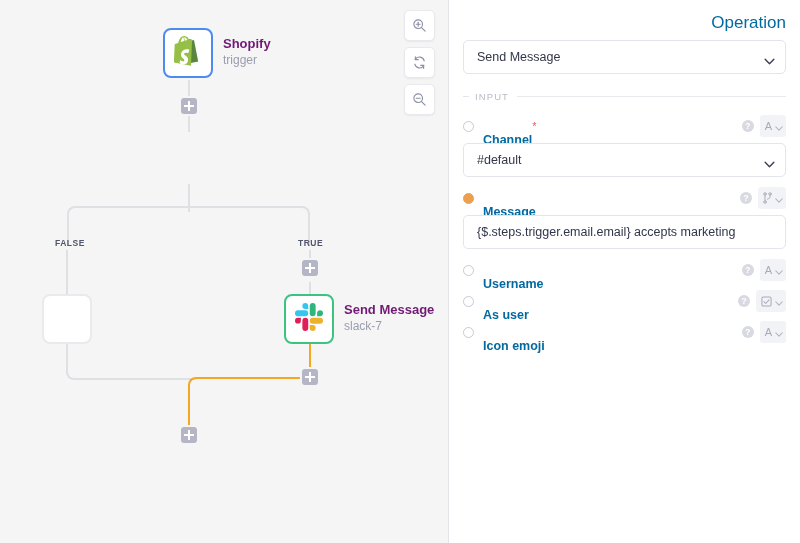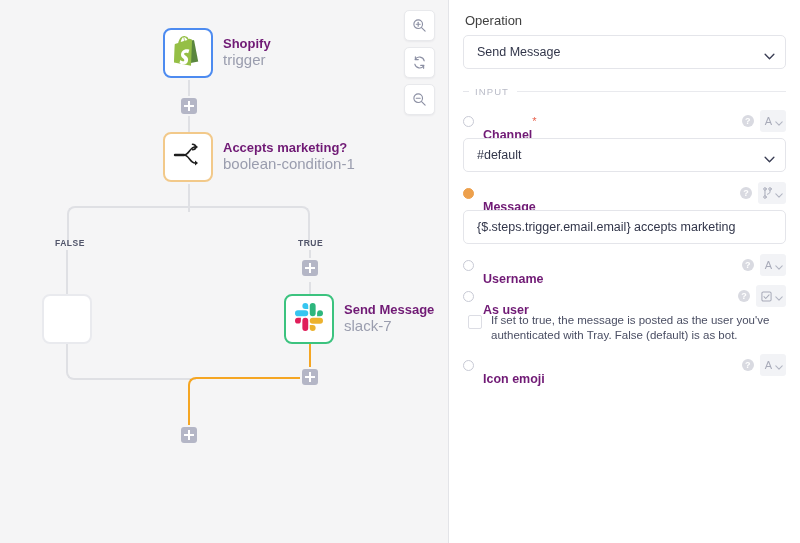--- a/index.html
+++ b/index.html
@@ -97,41 +97,41 @@
   .node-labels {
     position: absolute;
     left: 60px; top: 7px;
     white-space: nowrap;
   }
   .node-title {
     font-size: 13px; font-weight: bold; color: #701a75;
     line-height: 17px;
   }
   .node-sub {
-    font-size: 15px; color: #9a9dae; line-height: 16px;
+    font-size: 12px; color: #9a9dae; line-height: 16px;
   }
 
   .branch-label {
     position: absolute;
     font-size: 8.5px; font-weight: bold; color: #52566b;
     letter-spacing: .5px;
     z-index: 6;
   }
 
   
   .panel {
     position: relative;
     width: 351px; height: 543px;
     background: #ffffff;
     flex: 0 0 351px;
     padding: 13px 14px 0 14px;
     overflow: hidden;
   }
   .panel-label {
-    font-size: 13px; color: #404040; margin: 0 0 7px 2px;
+    font-size: 17px; color: #0369a1; margin: 0 0 7px 2px; text-align: right;
   }
   .select-box, .text-box {
     position: relative;
     height: 34px;
     border: 1px solid #e4e5ea;
     border-radius: 5px;
     background: #ffffff;
     display: flex; align-items: center;
     padding: 0 34px 0 13px;
     font-size: 12.5px; color: #32364a;
@@ -169,21 +169,21 @@
   .radio {
     width: 11px; height: 11px; border-radius: 50%;
     border: 1.5px solid #c8cad5; background: transparent;
     margin-right: 9px; flex: 0 0 11px;
     cursor: pointer;
   }
   .radio.filled {
     background: #eda04c; border-color: #eda04c;
   }
   .field-name {
-    font-size: 12.5px; font-weight: bold; color: #701a75; margin-top: 28px;
+    font-size: 12.5px; font-weight: bold; color: #0369a1; margin-top: 28px;
   }
   .req-star { color: #e8604c; font-size: 11px; vertical-align: super; }
   .field-head-right {
     margin-left: auto; display: flex; align-items: center; gap: 6px;
   }
   .help-icon {
     width: 12px; height: 12px; border-radius: 50%;
     background: #d9dae1; color: #ffffff;
     font-size: 9px; line-height: 12px; text-align: center;
     font-weight: bold; cursor: pointer;
@@ -264,40 +264,20 @@
             <path d="M15.3 13.9l-1.1 3.3s-1-.5-2.2-.5c-1.8 0-1.9 1.1-1.9 1.4 0 1.5 4 2.1 4 5.7 0 2.8-1.8 4.7-4.2 4.7-2.9 0-4.4-1.8-4.4-1.8l.8-2.6s1.5 1.3 2.8 1.3c.8 0 1.2-.7 1.2-1.2 0-2-3.3-2.1-3.3-5.4 0-2.8 2-5.5 6-5.5 1.6 0 2.3.4 2.3.4z" fill="#fff"></path>
           </svg>
         </span>
       </div>
       <div class="node-labels">
         <div class="node-title">Shopify</div>
         <div class="node-sub">trigger</div>
       </div>
     </div>
 
-    <div class="node" style="left:163px; top:132px;">
-      <div class="node-box sel-amber">
-        <span>
-          <svg width="30" height="26" viewBox="0 0 30 26" aria-hidden="true">
-            <g fill="none" stroke="#1e1e1e" stroke-width="1.6" stroke-linecap="round">
-              <line x1="2" y1="13" x2="11" y2="13" stroke-width="2.4"></line>
-              <path d="M11 13 C 16 13, 17 5, 22 5"></path>
-              <path d="M11 13 C 16 13, 17 21, 22 21"></path>
-              <path d="M19.5 2.2 C 23.5 2.2, 23.5 7.8, 19.5 7.8"></path>
-            </g>
-            <path d="M22 2.4 l3 2.6 -3 2.6 z" fill="#1e1e1e"></path>
-            <path d="M22 18.4 l3 2.6 -3 2.6 z" fill="#1e1e1e"></path>
-          </svg>
-        </span>
-      </div>
-      <div class="node-labels">
-        <div class="node-title">Accepts marketing?</div>
-        <div class="node-sub">boolean-condition-1</div>
-      </div>
-    </div>
 
     <div class="node" style="left:42px; top:294px;">
       <div class="node-box sel-gray"></div>
     </div>
 
     <div class="node" style="left:284px; top:294px;">
       <div class="node-box sel-green">
         <span>
           <svg width="28" height="28" viewBox="0 0 24 24" aria-hidden="true">
             <path d="M5.04 15.12a2.52 2.52 0 11-2.52-2.52h2.52v2.52z" fill="#e01e5a"></path>
@@ -459,24 +439,20 @@
               </svg>
             </span>
             <span>
               <svg width="8" height="5" viewBox="0 0 10 6" fill="none" stroke="#b2b5c2" stroke-width="1.3" stroke-linecap="round" stroke-linejoin="round">
                 <path d="M1 1L5 5L9 1"></path>
               </svg>
             </span>
           </span>
         </span>
       </div>
-      <div class="desc-row">
-        <span class="desc-check"></span>
-        <span class="desc-text">If set to true, the message is posted as the user you've authenticated with Tray. False (default) is as bot.</span>
-      </div>
     </div>
 
     <div class="field">
       <div class="field-head">
         <span class="radio"></span>
         <span class="field-name">Icon emoji</span>
         <span class="field-head-right">
           <span class="help-icon">?</span>
           <span class="type-pill">
             <span class="type-glyph">A</span>

